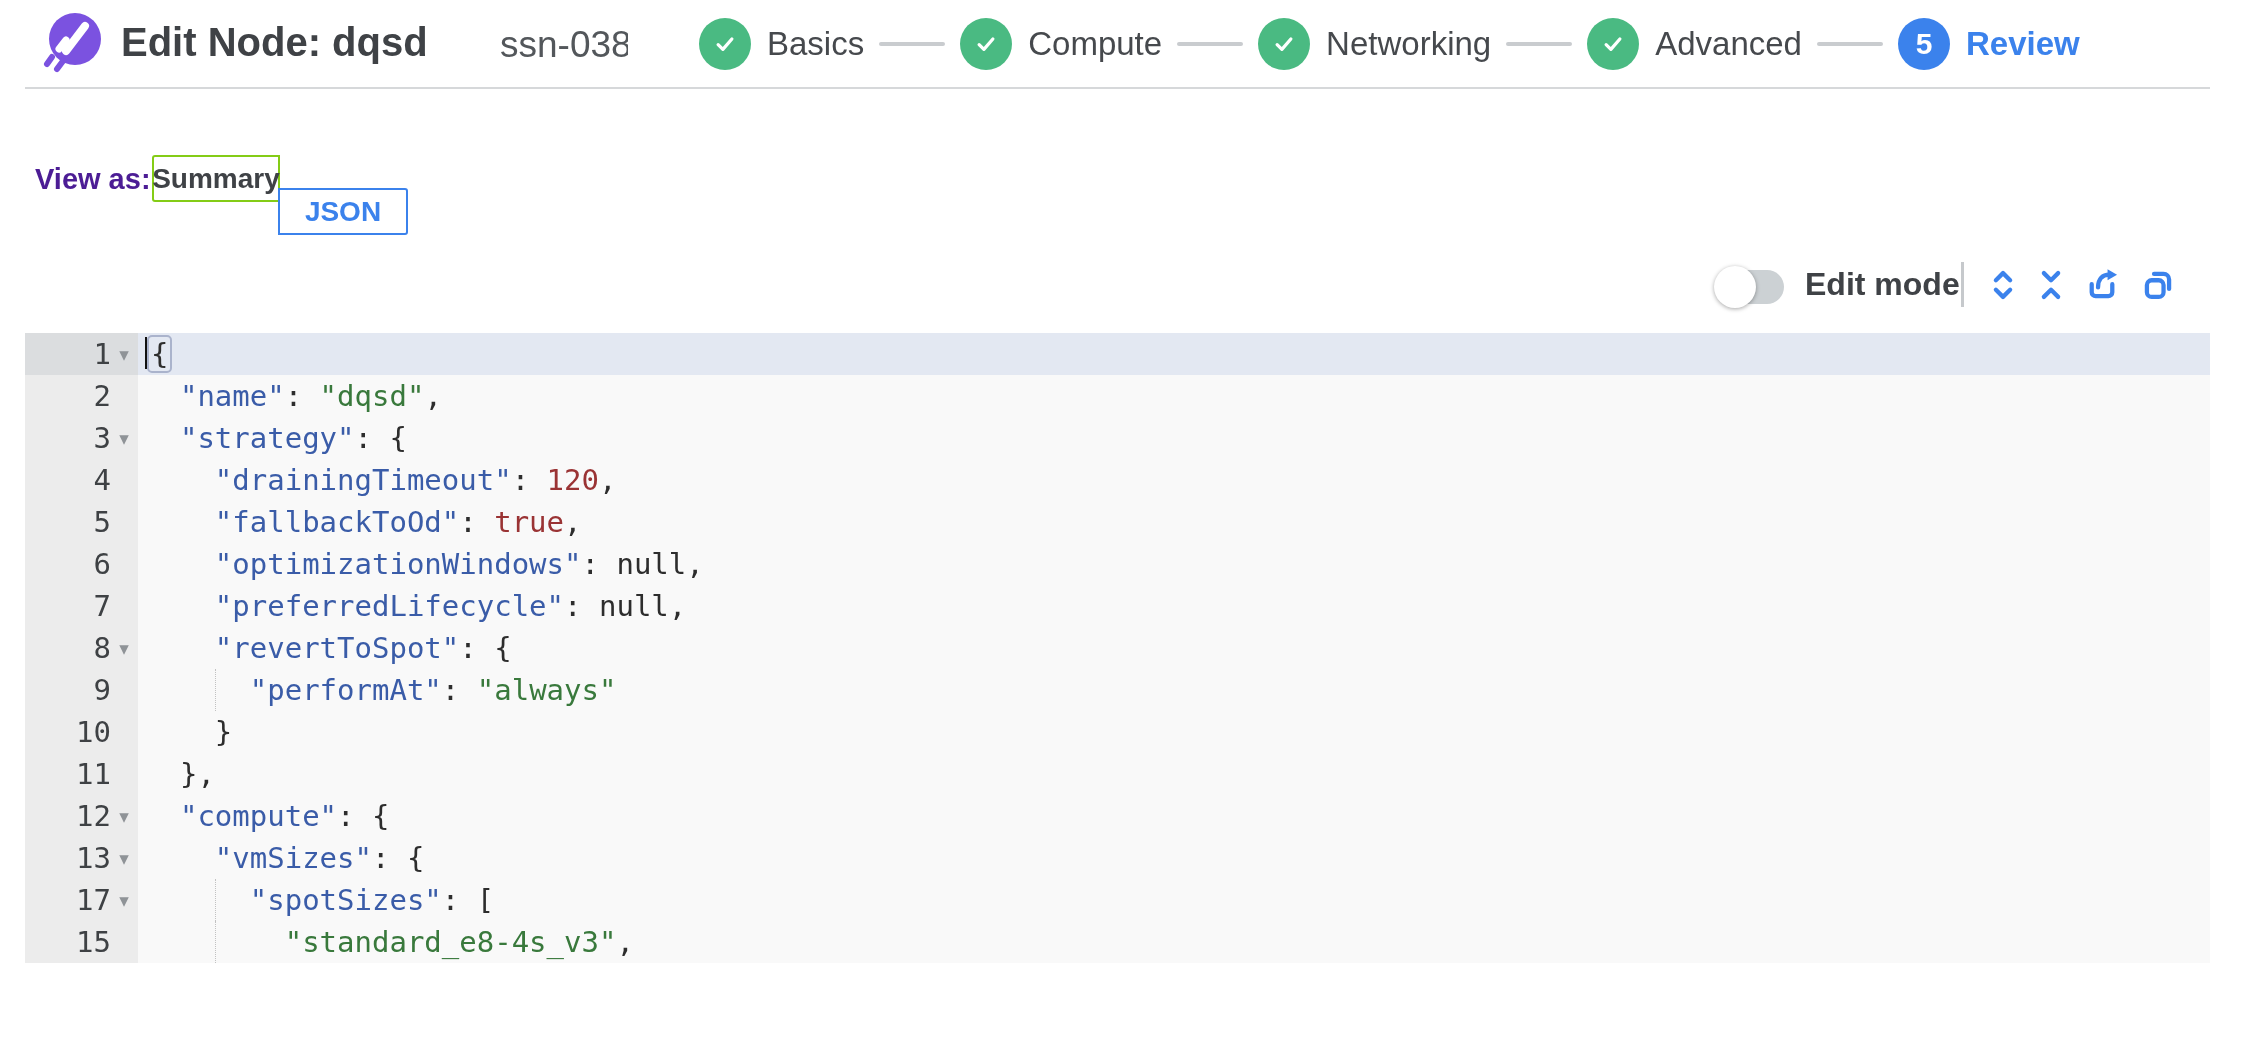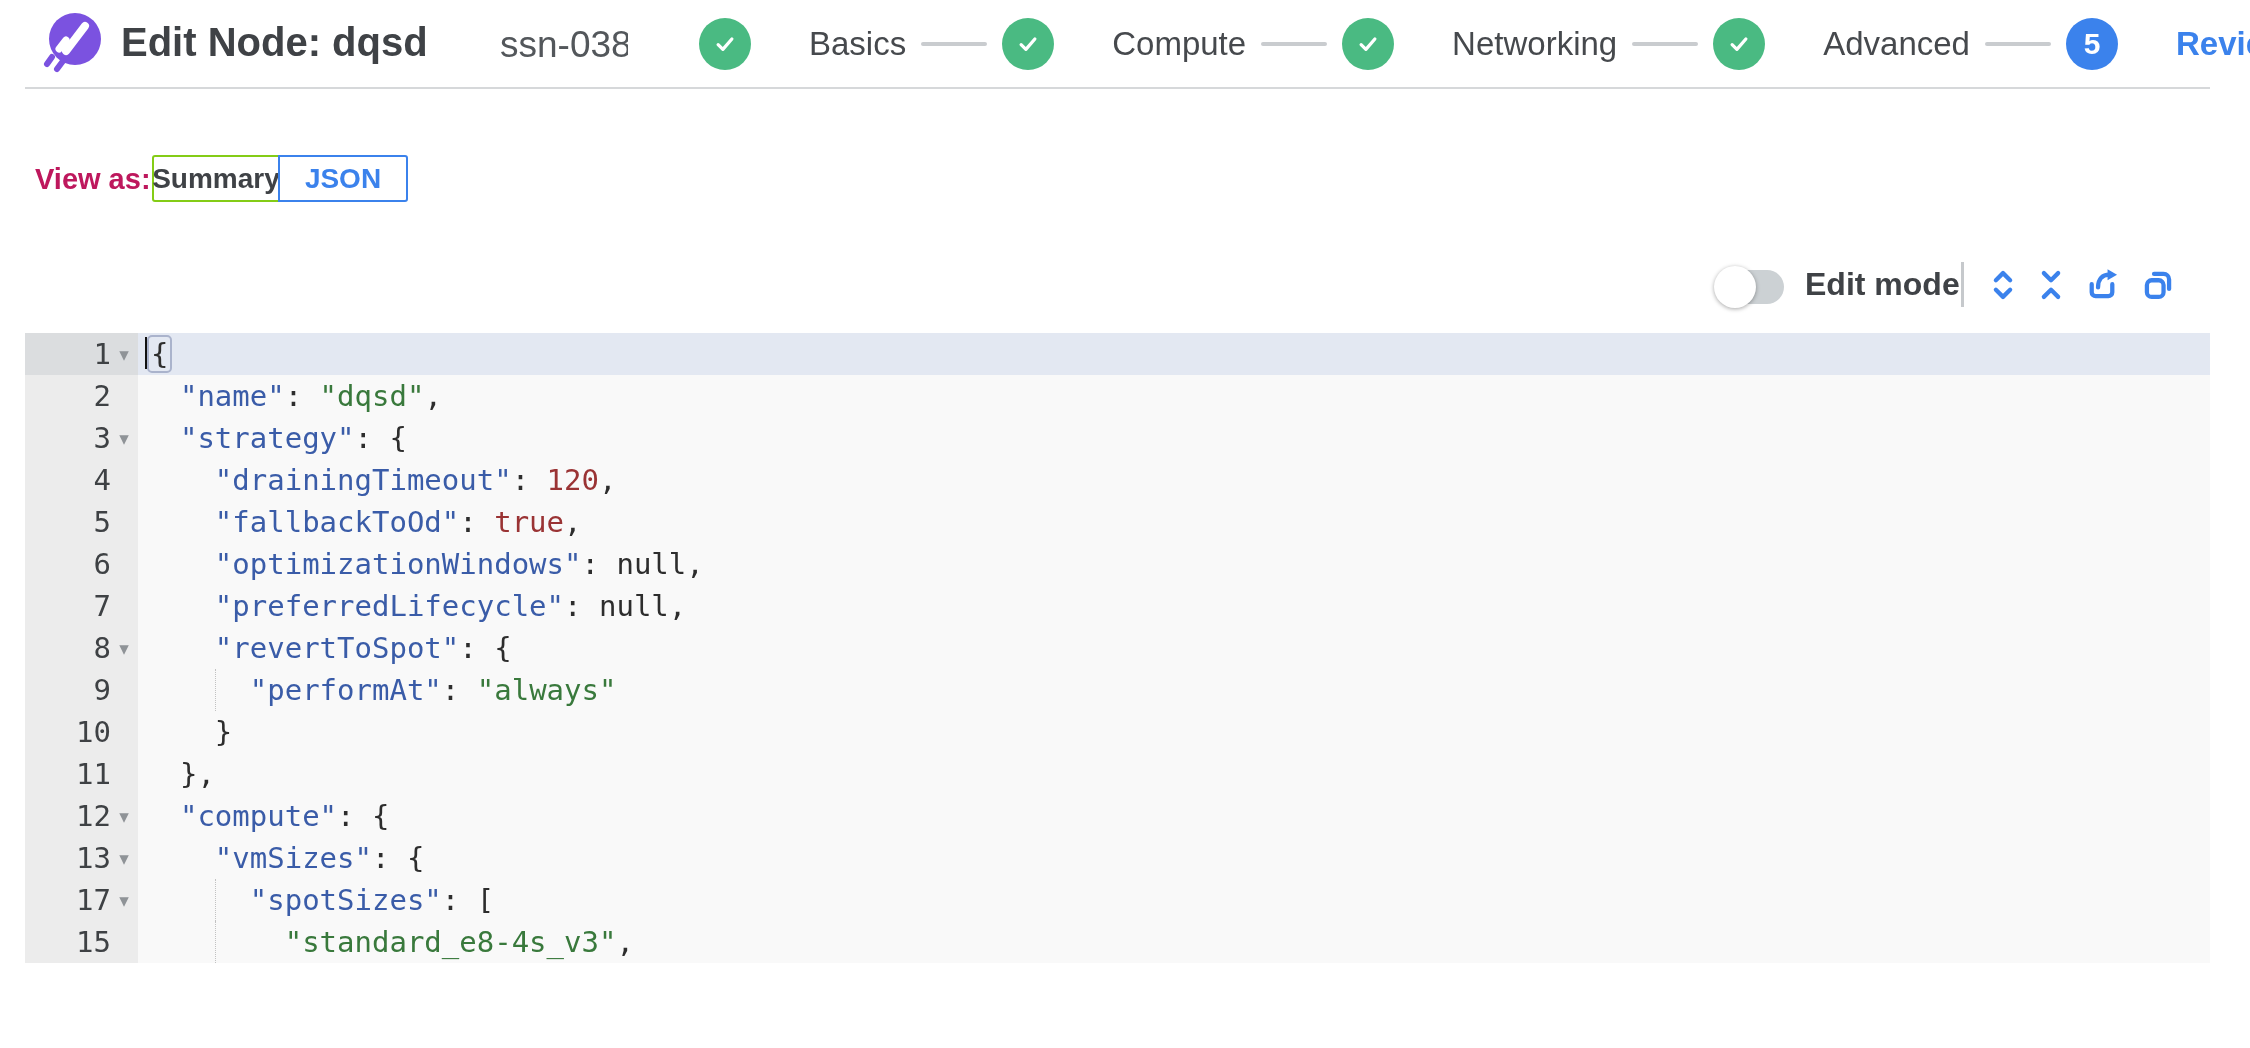--- a/index.html
+++ b/index.html
@@ -10,37 +10,37 @@
   .header{position:absolute;left:3px;top:0;width:2250px;height:78px;background:#fff;}
   .header-rule{position:absolute;left:25px;top:87px;width:2185px;height:2px;background:#d6d8da;}
   .logo{position:absolute;left:38px;top:13px;width:62px;height:62px;}
   .page-title{position:absolute;left:118px;top:20px;font-size:40px;font-weight:bold;
               color:#3f4246;white-space:nowrap;}
   .subtitle-clip{position:absolute;left:497px;top:24px;width:128px;height:46px;overflow:hidden;}
   .subtitle-clip span{font-size:37px;color:#53575b;white-space:nowrap;}
 
   
   .stepper{position:absolute;left:696px;top:0;height:88px;display:flex;align-items:center;}
-  .step{display:flex;align-items:center;cursor:pointer;gap:42px;}
+  .step{display:flex;align-items:center;cursor:pointer;}
   .step-circle{width:52px;height:52px;border-radius:50%;display:flex;align-items:center;
                justify-content:center;flex:none;}
   .step-circle.done{background:#4aba82;}
   .step-circle.current{background:#3b82ec;color:#fff;font-size:30px;font-weight:bold;}
   .step-label{margin-left:16px;font-size:33px;color:#46494d;white-space:nowrap;}
   .step.current .step-label{color:#3b82ec;font-weight:bold;}
   .step-connector{width:66px;height:4px;background:#c9cccf;margin:0 15px;border-radius:2px;}
 
   
-  .viewas-label{position:absolute;left:35px;top:163px;font-size:29px;font-weight:bold;color:#be185d;}
+  .viewas-label{position:absolute;left:35px;top:163px;font-size:29px;font-weight:bold;color:#4c1d95;}
   .seg-group{position:absolute;left:152px;top:155px;display:flex;}
   .seg-btn{height:47px;background:#fff;display:flex;align-items:center;justify-content:center;
            font-size:28px;font-weight:bold;box-sizing:border-box;cursor:pointer;}
   .seg-btn.summary{width:128px;border:2px solid #84cc16;border-radius:3px 0 0 3px;color:#3f4246;}
   .seg-btn.json{width:130px;border:2px solid #3b82ec;border-radius:0 3px 3px 0;color:#3b82ec;
-                margin-left:-2px;z-index:2;}
+                margin-left:-2px;z-index:2;margin-top:33px;}
 
   
   .toggle{position:absolute;left:1718px;top:270px;width:66px;height:34px;border-radius:17px;
           background:#ccd1d4;cursor:pointer;}
   .toggle-knob{position:absolute;left:-4px;top:-4px;width:42px;height:42px;border-radius:50%;
                background:#fff;box-shadow:0 1px 4px rgba(0,0,0,.35);}
   .editmode-label{position:absolute;left:1805px;top:266px;font-size:32px;font-weight:600;color:#3f4246;}
   .tool-divider{position:absolute;left:1961px;top:262px;width:3px;height:45px;background:#c6c9cc;}
   .tool-icon{position:absolute;top:266px;width:38px;height:38px;cursor:pointer;}
   .tool-icon svg{width:38px;height:38px;stroke:#3b82ec;stroke-width:2.7;fill:none;

